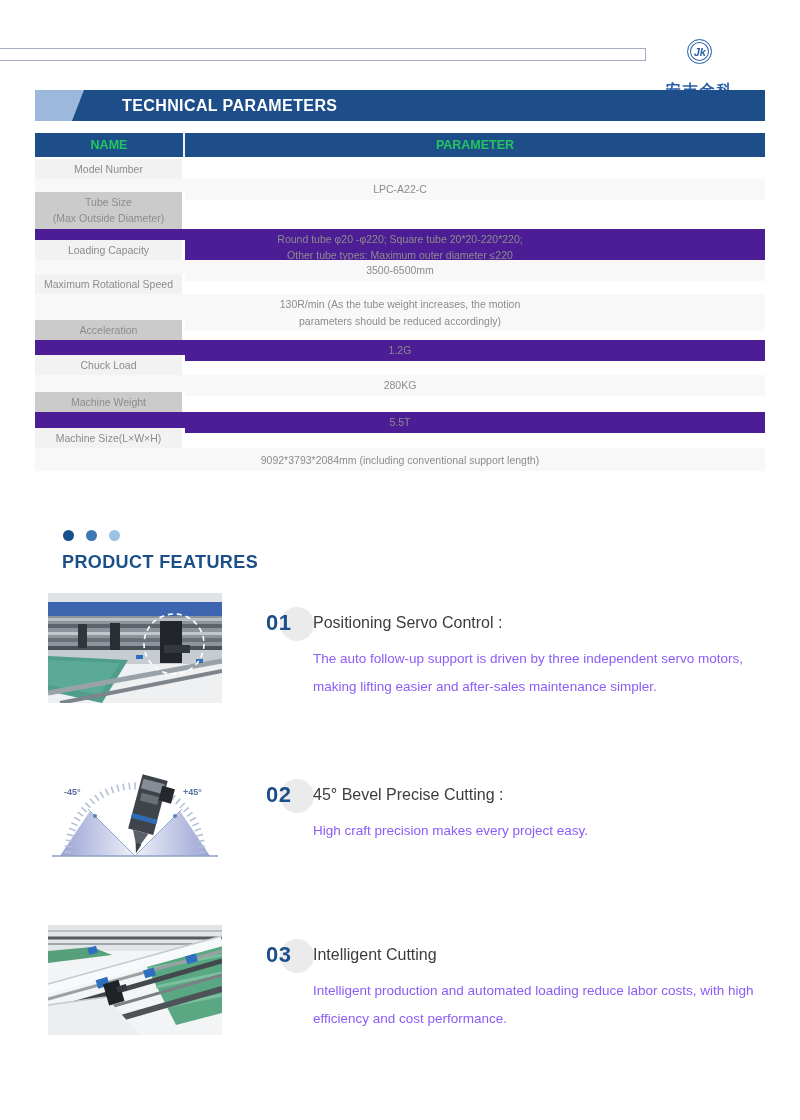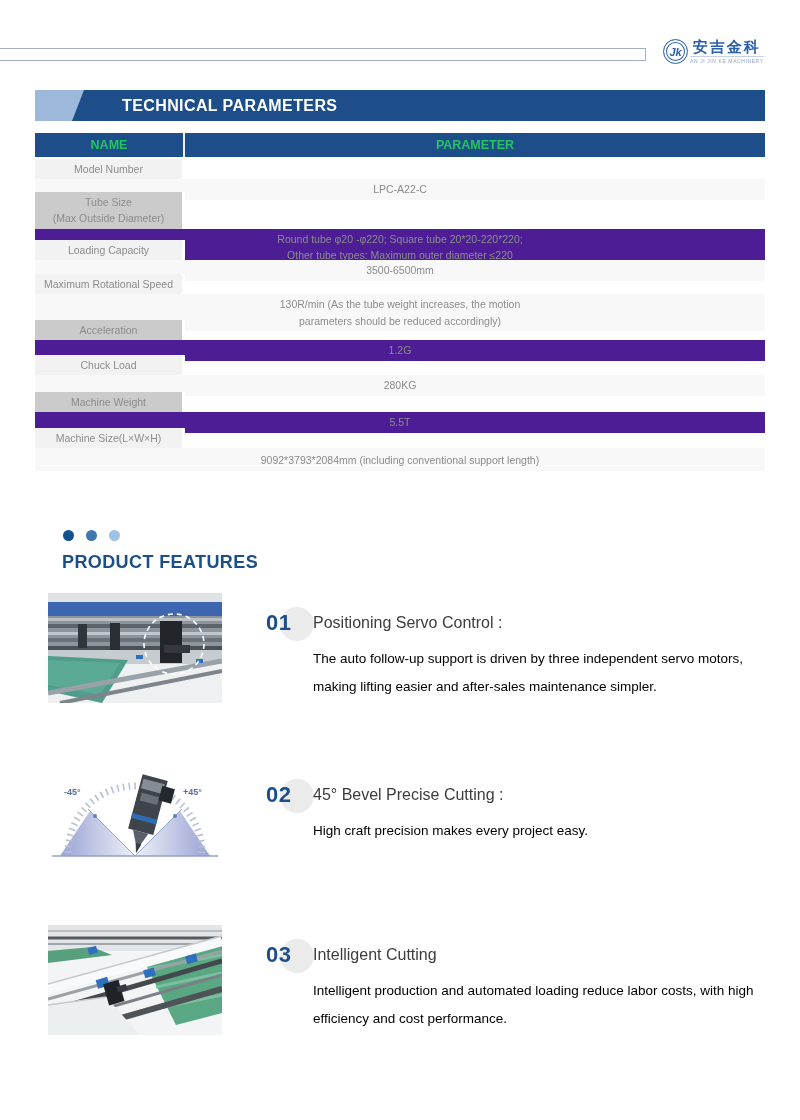--- a/index.html
+++ b/index.html
@@ -2,21 +2,21 @@
 <html><head>
 <meta charset="utf-8">
 <style>
   * { box-sizing: border-box; margin: 0; padding: 0; }
   body { background:#fff; font-family:"Liberation Sans", sans-serif; }
   .page { position:relative; width:800px; height:1120px; background:#ffffff; overflow:hidden; }
 
   
   .header-rule { position:absolute; left:-6px; top:48px; width:652px; height:13px;
                  border:1.5px solid #a6adc9; background:#fff; }
-  .logo { position:absolute; left:663px; top:39px; display:flex; align-items:flex-start; gap:2px; }
+  .logo { position:absolute; left:663px; top:39px; display:flex; align-items:center; gap:18px;flex-direction:column; }
   .logo-circle { width:25px; height:25px; border-radius:50%; border:1.5px solid #2b5fa7;
                  box-shadow: inset 0 0 0 2px #fff, inset 0 0 0 3px #2b5fa7;
                  display:flex; align-items:center; justify-content:center;
                  color:#2b5fa7; font-weight:bold; font-style:italic; font-size:11px; }
   .logo-text { display:flex; flex-direction:column; align-items:center; }
   .logo-cn { color:#2b5fa7; font-weight:bold; font-size:15px; letter-spacing:2px; line-height:16px; }
   .logo-en { color:#8ea3c2; font-size:5px; letter-spacing:0.6px; border-top:1px solid #c4d1e3;
              margin-top:1px; padding-top:1px; white-space:nowrap; }
 
   
@@ -52,21 +52,21 @@
   .features-title { position:absolute; left:62px; top:552px; font-size:18px; font-weight:bold;
                     color:#1c4f87; letter-spacing:0.4px; }
 
   .feature { position:absolute; left:48px; width:710px; }
   .f1{top:593px;height:110px}.f2{top:765px;height:100px}.f3{top:925px;height:110px}
   .f-img { position:absolute; left:0; top:0; width:174px; display:block; }
   .num-wrap { position:absolute; left:218px; top:14px; width:52px; height:36px; }
   .num-circle { position:absolute; left:14px; top:0; width:34px; height:34px; border-radius:50%; background:#ebebeb; }
   .num { position:absolute; left:0; top:3px; font-size:22px; font-weight:bold; color:#1d4e8c; letter-spacing:0.5px; }
   .f-title { position:absolute; left:265px; top:21px; font-size:16px; color:#3c3c3c; }
-  .f-desc { position:absolute; left:265px; top:52px; width:452px; font-size:13.5px; color:#000000; line-height:28px; }
+  .f-desc { position:absolute; left:265px; top:52px; width:452px; font-size:13.5px; color:#8b5cf6; line-height:28px; }
 </style>
 </head>
 <body>
 
 <div class="page">
 
   <div class="header-rule"></div>
   <div class="logo">
     <span class="logo-circle">Jk</span>
     <span class="logo-text">

